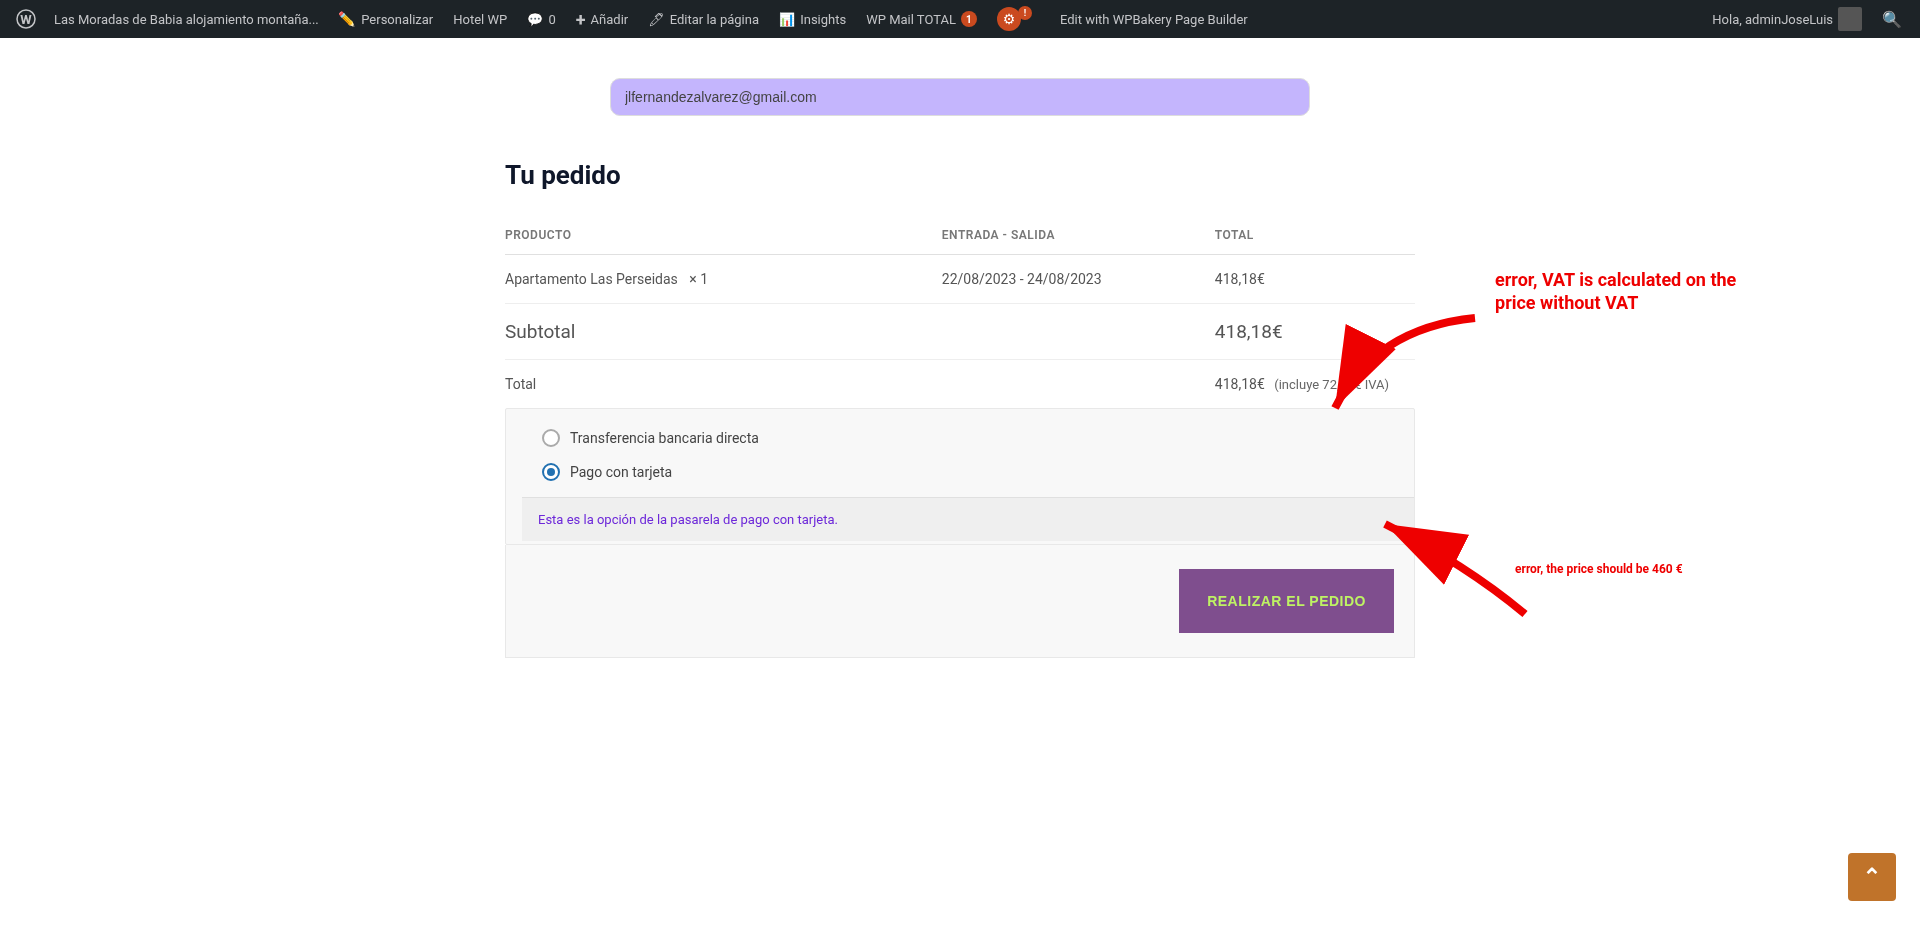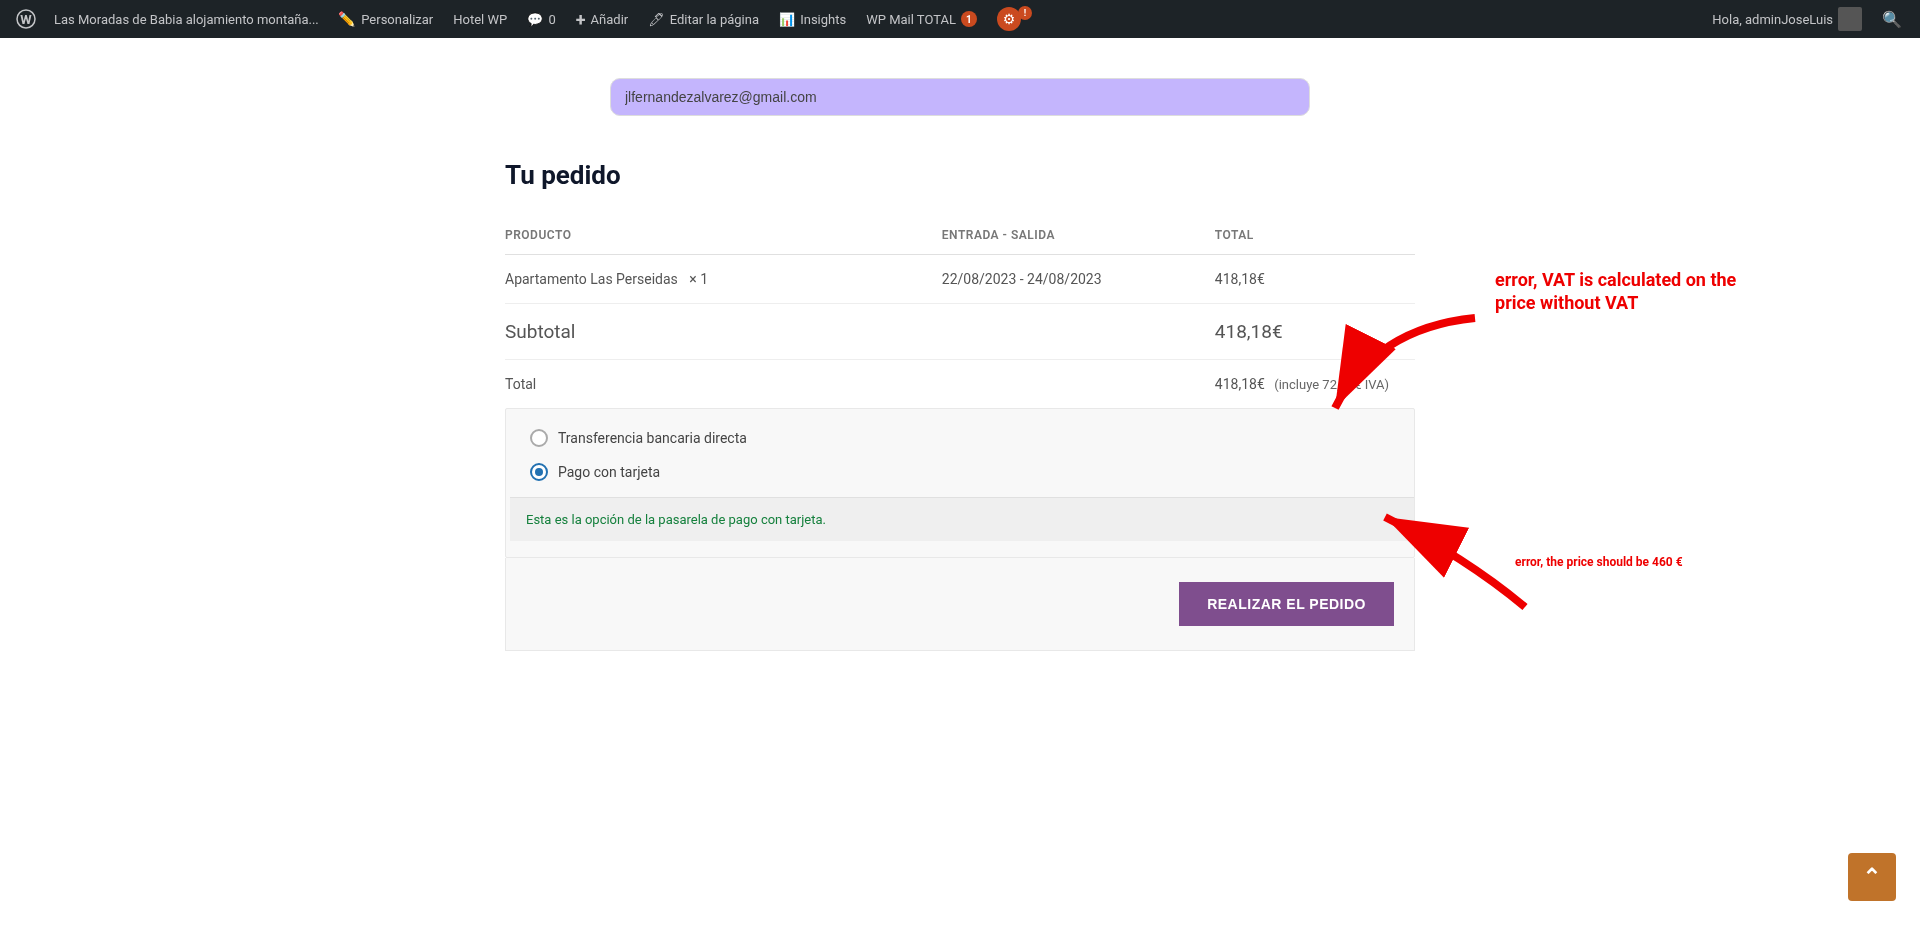--- a/index.html
+++ b/index.html
@@ -129,21 +129,21 @@
     .col-total { width: 22%; }
 
     .subtotal-row td { color: #555; font-size: 19px; border-bottom: 1px solid #eee; }
     .total-row td { color: #555; font-size: 14px; border-bottom: none; }
 
     
     .payment-section {
       background: #f8f8f8;
       border: 1px solid #e8e8e8;
       border-radius: 2px;
-      padding: 20px 20px 0 24px;
+      padding: 20px 20px 0 36px;
       margin-top: 0;
     }
     .payment-option {
       display: flex;
       align-items: center;
       gap: 10px;
       margin-bottom: 16px;
       font-size: 14px;
       color: #444;
       cursor: pointer;
@@ -166,39 +166,39 @@
       content: '';
       width: 8px;
       height: 8px;
       border-radius: 50%;
       background: #2271b1;
     }
     .payment-description {
       background: #efefef;
       padding: 14px 16px;
       font-size: 13px;
-      color: #15803d;
-      margin: 16px -20px;
+      color: #6d28d9;
+      margin: 3px -20px;
       border-top: 1px solid #e0e0e0;
     }
 
     
     .order-bottom {
       background: #f8f8f8;
       border: 1px solid #e8e8e8;
       border-top: none;
       padding: 24px 20px;
       display: flex;
       justify-content: flex-end;
     }
     .place-order-btn {
       background: #7f4e8e;
-      color: #ffffff;
+      color: #bef264;
       border: none;
-      padding: 14px 28px;
+      padding: 24px 28px;
       font-size: 14px;
       font-weight: 700;
       letter-spacing: 0.5px;
       cursor: pointer;
       text-transform: uppercase;
     }
 
     
     .annotation-area {
       position: relative;
@@ -295,20 +295,23 @@
   <div class="adminbar-item adminbar-notification">
     <span>WP Mail TOTAL</span>
     <span class="adminbar-badge">1</span>
   </div>
 
   <div class="adminbar-item">
     <span class="adminbar-gear">⚙</span>
     <span class="adminbar-badge" style="position:relative; top:-6px; left:-8px; background:#ca4a1f; color:#fff; border-radius:50%; font-size:9px; width:14px; height:14px; display:inline-flex; align-items:center; justify-content:center;">!</span>
   </div>
 
+  <div class="adminbar-item">
+    <span>Edit with WPBakery Page Builder</span>
+  </div>
 
   <div class="adminbar-right">
     <div class="adminbar-item">
       <span>Hola, adminJoseLuis</span>
       <span style="background:#555; width:24px; height:24px; display:inline-block; border-radius:2px;"></span>
     </div>
     <div class="adminbar-item">
       <span style="font-size:16px;">🔍</span>
     </div>
   </div>

